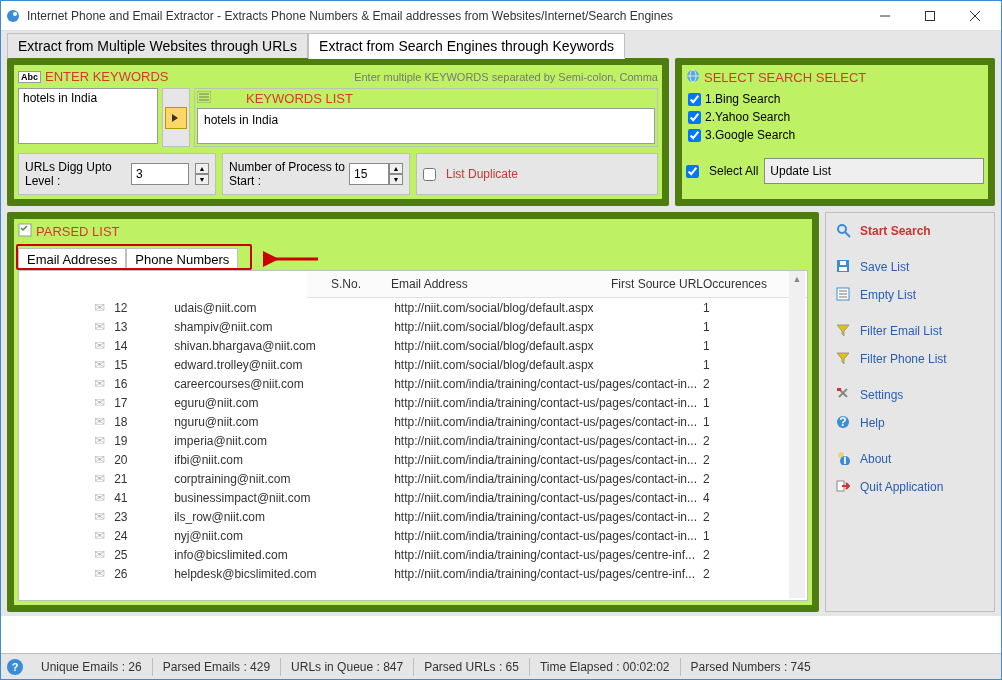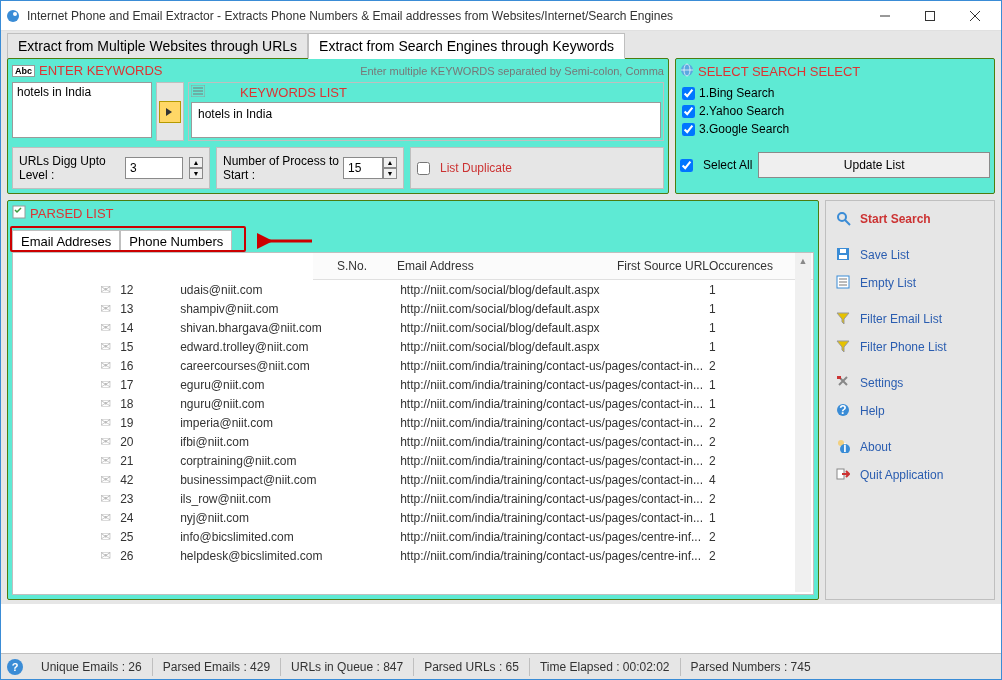--- a/index.html
+++ b/index.html
@@ -8,21 +8,21 @@
 .titlebar .app-icon{width:16px;height:16px;margin-right:6px;display:inline-flex;align-items:center;justify-content:center;}
 .titlebar .title{flex:1;color:#333;font-size:12px;}
 .winbtns{display:flex;}
 .winbtn{width:45px;height:30px;display:flex;align-items:center;justify-content:center;color:#555;cursor:pointer;}
 .content{background:#e6e6e6;padding:2px 6px 4px;}
 .main-tabs{display:flex;background:#e6e6e6;}
 .main-tab{padding:4px 10px;font-size:14px;border:1px solid transparent;cursor:pointer;}
 .main-tab.inactive{background:#e6e6e6;border:1px solid #bfbfbf;border-bottom:none;}
 .main-tab.active{background:#fff;border:1px solid #bfbfbf;border-bottom:1px solid #fff;position:relative;z-index:1;font-size:14px;}
 .toprow{display:flex;gap:6px;margin-top:-1px;}
-.panel{border:1px solid #4d7c0f;background:#5eead4;padding:4px;border-radius:2px;}
+.panel{border:7px solid #4d7c0f;background:#bef264;padding:4px;border-radius:2px;}
 .leftp{flex:1;}
 .rightp{width:320px;}
 .panel-header{display:flex;align-items:center;margin-bottom:4px;}
 .panel-title{color:#d33;font-weight:400;font-size:13px;margin-left:4px;}
 .panel-hint{margin-left:auto;color:#777;font-size:11px;}
 .keywords-area{display:flex;gap:4px;align-items:stretch;}
 .kw-input{width:140px;height:56px;border:1px solid #9a9a9a;background:#fff;padding:2px 4px;font-size:12px;resize:none;}
 .arrow-wrap{width:28px;border:1px solid #bfbfbf;display:flex;align-items:center;justify-content:center;background:#e6e6e6;}
 .arrow-btn{width:22px;height:22px;border:1px solid #b49a00;background:#ffd766;display:flex;align-items:center;justify-content:center;cursor:pointer;}
 .kwlist-panel{flex:1;border:1px solid #bfbfbf;padding:2px;}
@@ -31,21 +31,21 @@
 .opts-row{display:flex;gap:6px;margin-top:6px;}
 .opts-group{border:1px solid #bfbfbf;padding:6px;display:flex;align-items:center;background:#e6e6e6;}
 .num-input{width:58px;height:22px;border:1px solid #8a8a8a;background:#fff;padding:0 4px;}
 .spinner{width:14px;display:flex;flex-direction:column;}
 .spinner div{height:11px;border:1px solid #8a8a8a;background:#f0f0f0;font-size:7px;text-align:center;line-height:9px;cursor:pointer;}
 .se-list{padding-left:2px;margin-top:4px;}
 .se-item{display:flex;align-items:center;padding:2px 0;}
 .se-item input{margin-right:4px;}
 .se-foot{display:flex;align-items:center;margin-top:14px;gap:6px;}
 .btn{padding:3px 14px;border:1px solid #8a8a8a;background:#efefef;cursor:pointer;}
-.update-btn{flex:1;text-align:center;padding:5px;}
+.update-btn{flex:1;text-align:left;padding:5px;}
 .midrow{display:flex;gap:6px;margin-top:6px;height:400px;}
 .parsed-panel{flex:1;display:flex;flex-direction:column;}
 .sub-tabs{display:flex;margin-top:4px;position:relative;}
 .sub-tab{padding:3px 8px;border:1px solid #bfbfbf;background:#fff;cursor:pointer;font-size:13px;}
 .sub-tab.active{border-bottom:1px solid #fff;}
 .red-outline{position:absolute;left:-2px;top:-4px;width:236px;height:26px;border:2px solid #c00;border-radius:2px;pointer-events:none;}
 .red-arrow{position:absolute;left:245px;top:-2px;pointer-events:none;}
 .table-wrap{flex:1;border:1px solid #bfbfbf;background:#fff;margin-top:-1px;overflow:hidden;display:flex;flex-direction:column;}
 .thead{display:flex;border-bottom:1px solid #e0e0e0;padding:6px 4px;color:#333;background:#fbfbfb;}
 .th-sn{width:80px;padding-left:20px;}
@@ -294,21 +294,21 @@
             </div>
             <div class="trow">
               <div class="td-icon">✉</div>
               <div class="td-sn">21</div>
               <div class="td-email">corptraining@niit.com</div>
               <div class="td-url">http://niit.com/india/training/contact-us/pages/contact-in...</div>
               <div class="td-occ">2</div>
             </div>
             <div class="trow">
               <div class="td-icon">✉</div>
-              <div class="td-sn">42</div>
+              <div class="td-sn">41</div>
               <div class="td-email">businessimpact@niit.com</div>
               <div class="td-url">http://niit.com/india/training/contact-us/pages/contact-in...</div>
               <div class="td-occ">4</div>
             </div>
             <div class="trow">
               <div class="td-icon">✉</div>
               <div class="td-sn">23</div>
               <div class="td-email">ils_row@niit.com</div>
               <div class="td-url">http://niit.com/india/training/contact-us/pages/contact-in...</div>
               <div class="td-occ">2</div>

